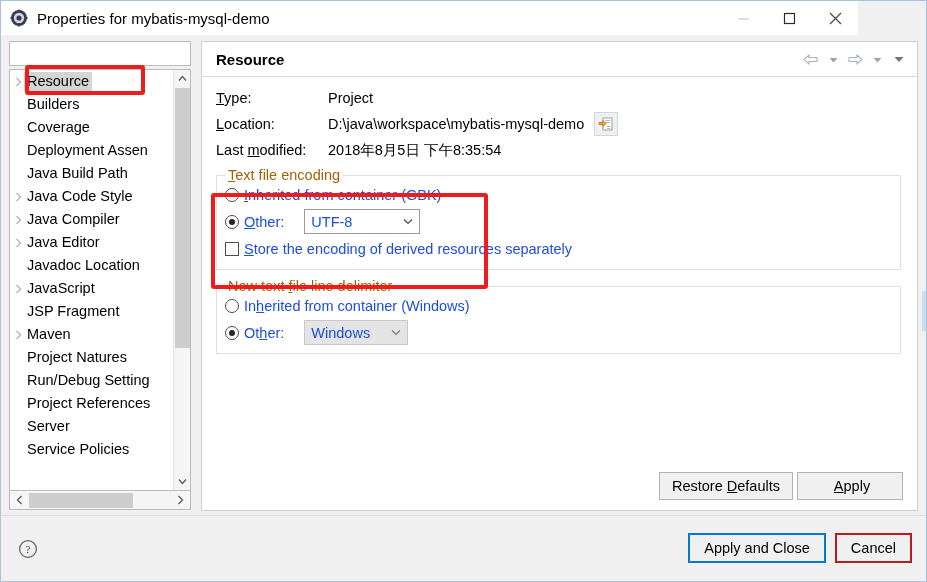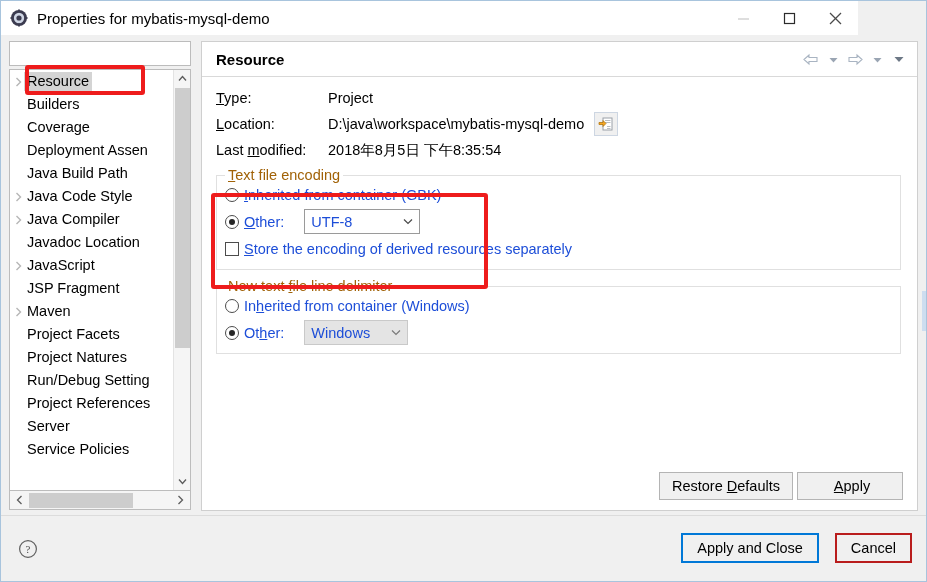--- a/index.html
+++ b/index.html
@@ -247,21 +247,21 @@
     width: 925px; height: 66px;
     background: #f0f0f0;
     border-top: 1px solid #dcdcdc;
   }
   #help-icon {
     position: absolute; left: 16px; top: 22px;
     width: 22px; height: 22px;
   }
   #footer-buttons {
     position: absolute; right: 14px; top: 17px;
-    display: flex; gap: 16px;
+    display: flex; gap: 9px;
   }
   .fbtn {
     height: 30px;
     border: 2px solid #b91c1c;
     background: #f0f0f0;
     display: flex; align-items: center; justify-content: center;
     font-size: 14.5px; color: #000;
     padding: 0 14px; white-space: nowrap;
   }
   .fbtn.default {
@@ -360,43 +360,48 @@
         </div>
         <div class="tnode">
           <span class="twist">
             <svg width="7" height="10" viewBox="0 0 7 10">
               <polyline points="1.5,1 5.5,5 1.5,9" fill="none" stroke="#b6b6b6" stroke-width="1.4"></polyline>
             </svg>
           </span>
           <span class="tlabel">Java Compiler</span>
         </div>
         <div class="tnode">
-          <span class="tlabel">Javadoc Location</span>
-        </div>
-        <div class="tnode">
           <span class="twist">
             <svg width="7" height="10" viewBox="0 0 7 10">
               <polyline points="1.5,1 5.5,5 1.5,9" fill="none" stroke="#b6b6b6" stroke-width="1.4"></polyline>
             </svg>
           </span>
-          <span class="tlabel">JavaScript</span>
-        </div>
-        <div class="tnode">
-          <span class="tlabel">JSP Fragment</span>
+          <span class="tlabel">Java Editor</span>
+        </div>
+        <div class="tnode">
+          <span class="tlabel">Javadoc Location</span>
         </div>
         <div class="tnode">
           <span class="twist">
             <svg width="7" height="10" viewBox="0 0 7 10">
               <polyline points="1.5,1 5.5,5 1.5,9" fill="none" stroke="#b6b6b6" stroke-width="1.4"></polyline>
             </svg>
           </span>
+          <span class="tlabel">JavaScript</span>
+        </div>
+        <div class="tnode">
+          <span class="tlabel">JSP Fragment</span>
+        </div>
+        <div class="tnode">
+          <span class="twist">
+            <svg width="7" height="10" viewBox="0 0 7 10">
+              <polyline points="1.5,1 5.5,5 1.5,9" fill="none" stroke="#b6b6b6" stroke-width="1.4"></polyline>
+            </svg>
+          </span>
           <span class="tlabel">Maven</span>
-        </div>
-        <div class="tnode">
-          <span class="tlabel">Project Facets</span>
         </div>
         <div class="tnode">
           <span class="tlabel">Project Natures</span>
         </div>
         <div class="tnode">
           <span class="tlabel">Run/Debug Setting</span>
         </div>
         <div class="tnode">
           <span class="tlabel">Project References</span>
         </div>

